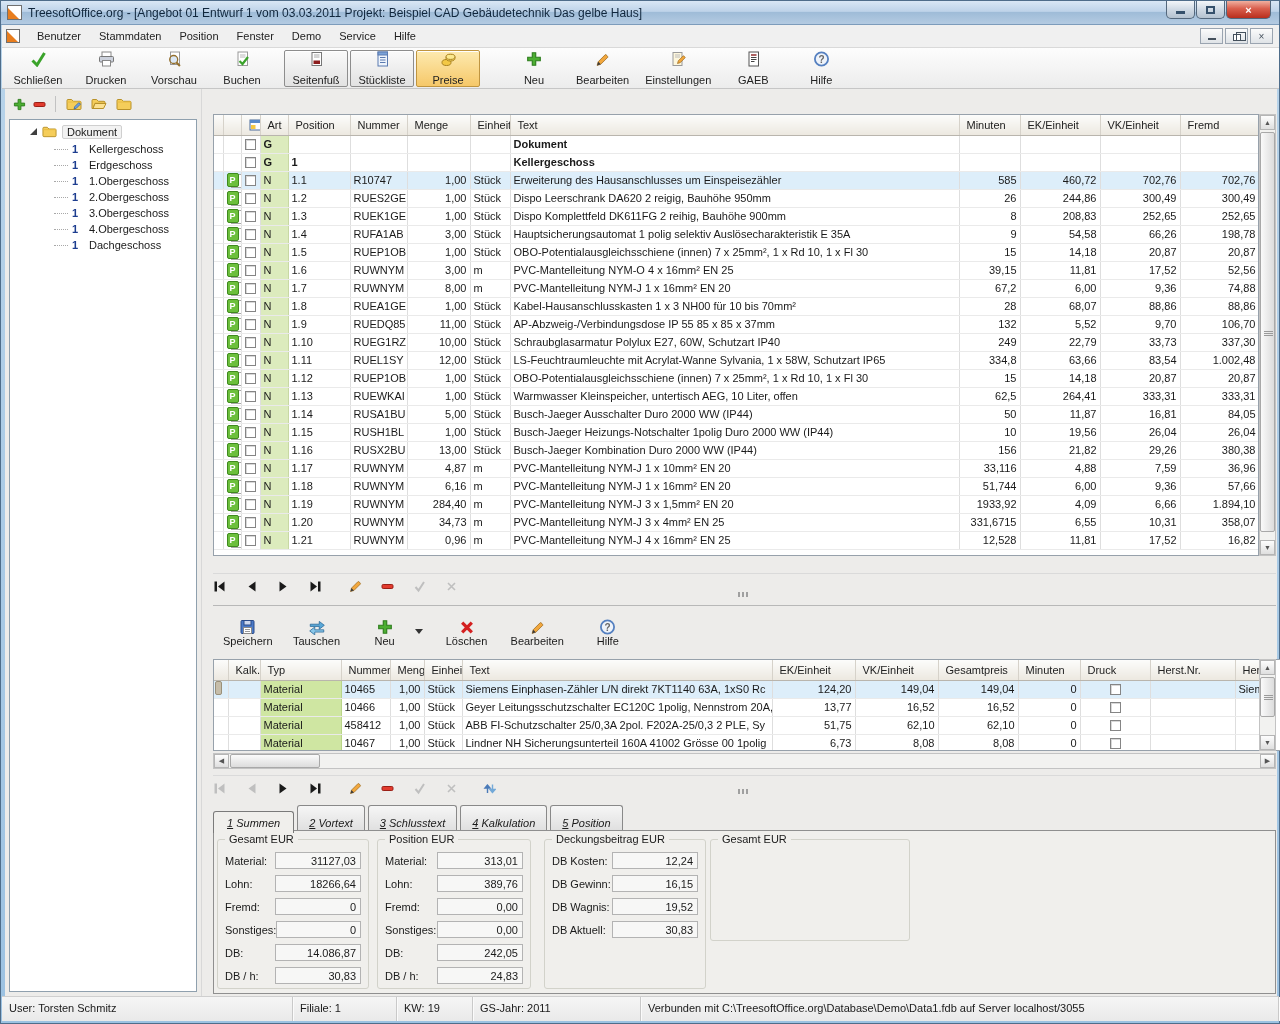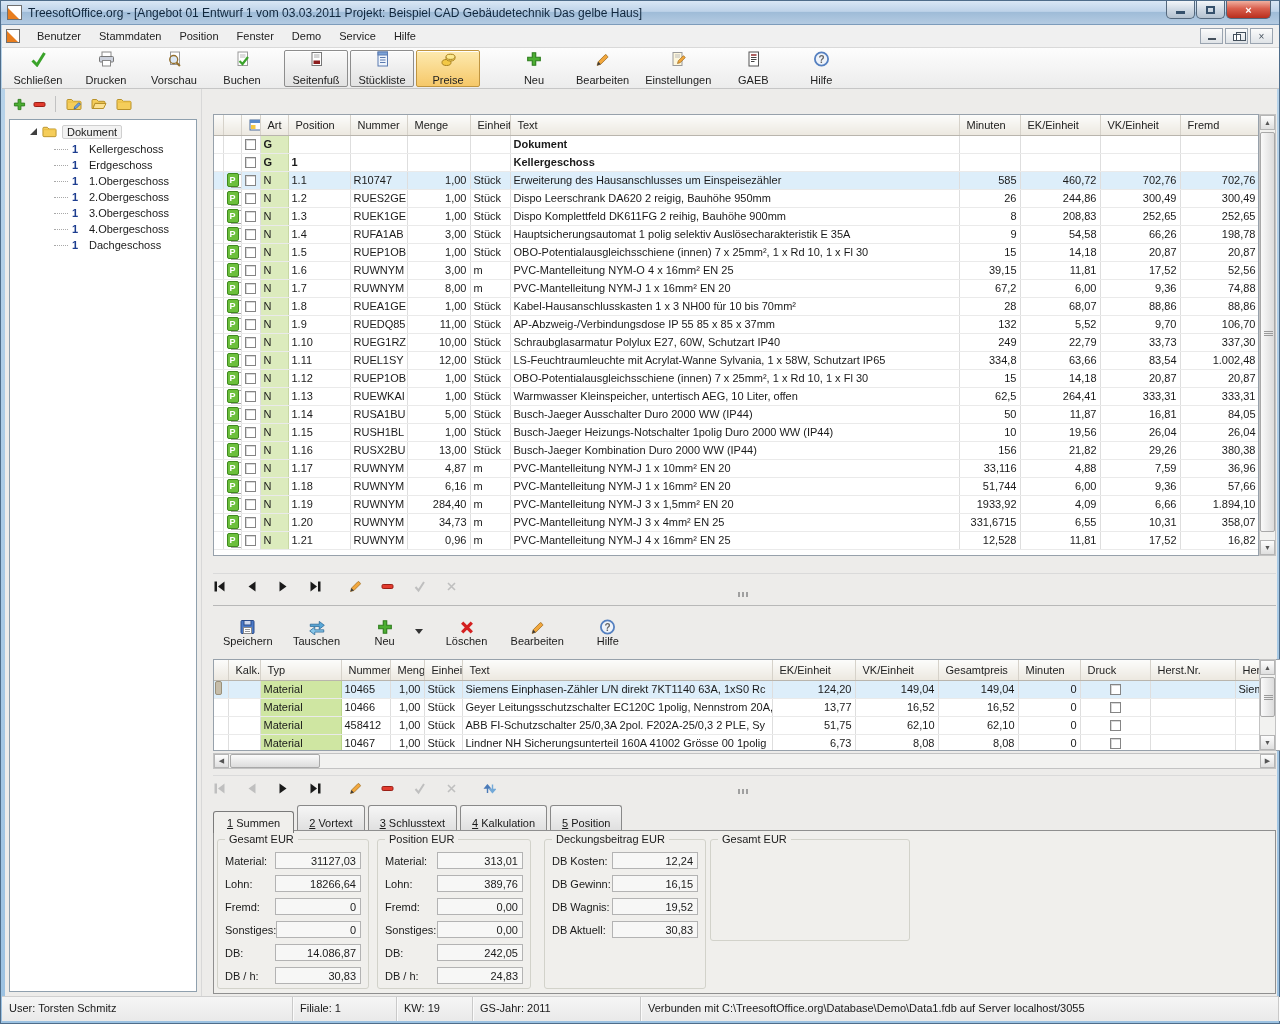--- a/index.html
+++ b/index.html
@@ -105,21 +105,21 @@
     display:flex; align-items:center; gap:20px; padding-left:10px; }
   .tbtn2 { display:flex; flex-direction:column; align-items:center; min-width:48px; }
   .tbtn2 .ti { height:18px; display:flex; align-items:flex-end; }
   .drop { display:flex; align-items:center; margin-left:-14px; }
   .caret { width:0; height:0; border-left:4px solid transparent; border-right:4px solid transparent; border-top:5px solid #333; }
 
   
   .tabs { position:absolute; left:11px; top:720px; height:22px; display:flex; align-items:flex-end; }
   .tab { padding:11px 11px 3px; border:1px solid #898989; border-bottom:none; border-radius:3px 3px 0 0; margin-right:3px;
     background:linear-gradient(180deg,#f6f6f6,#dedede); position:relative; top:1px; }
-  .tab span { display:block; }
+  .tab span { display:block;font-style:italic; }
   .tab span::first-letter { text-decoration:underline; }
   .tab.active { background:#f0efec; padding:5px 13px 4px; top:2px; z-index:3; border-color:#7a7a7a; }
   .tabpanel { position:absolute; left:11px; top:741px; width:1063px; height:164px; background:#f0efec; border:1px solid #8f8f8f; z-index:2; }
   .gbox { position:absolute; border:1px solid #d2d2ca; border-radius:3px; }
   .gb1 { left:3px;  top:8px; width:152px; height:150px; }
   .gb2 { left:163px; top:8px; width:154px; height:150px; }
   .gb3 { left:330px; top:8px; width:162px; height:150px; }
   .gb4 { left:496px; top:8px; width:200px; height:102px; }
   .gb-title { position:absolute; top:-7px; left:7px; background:#f0efec; padding:0 4px; }
   .frow { display:flex; align-items:center; justify-content:space-between; height:23px; padding:0 7px; }

